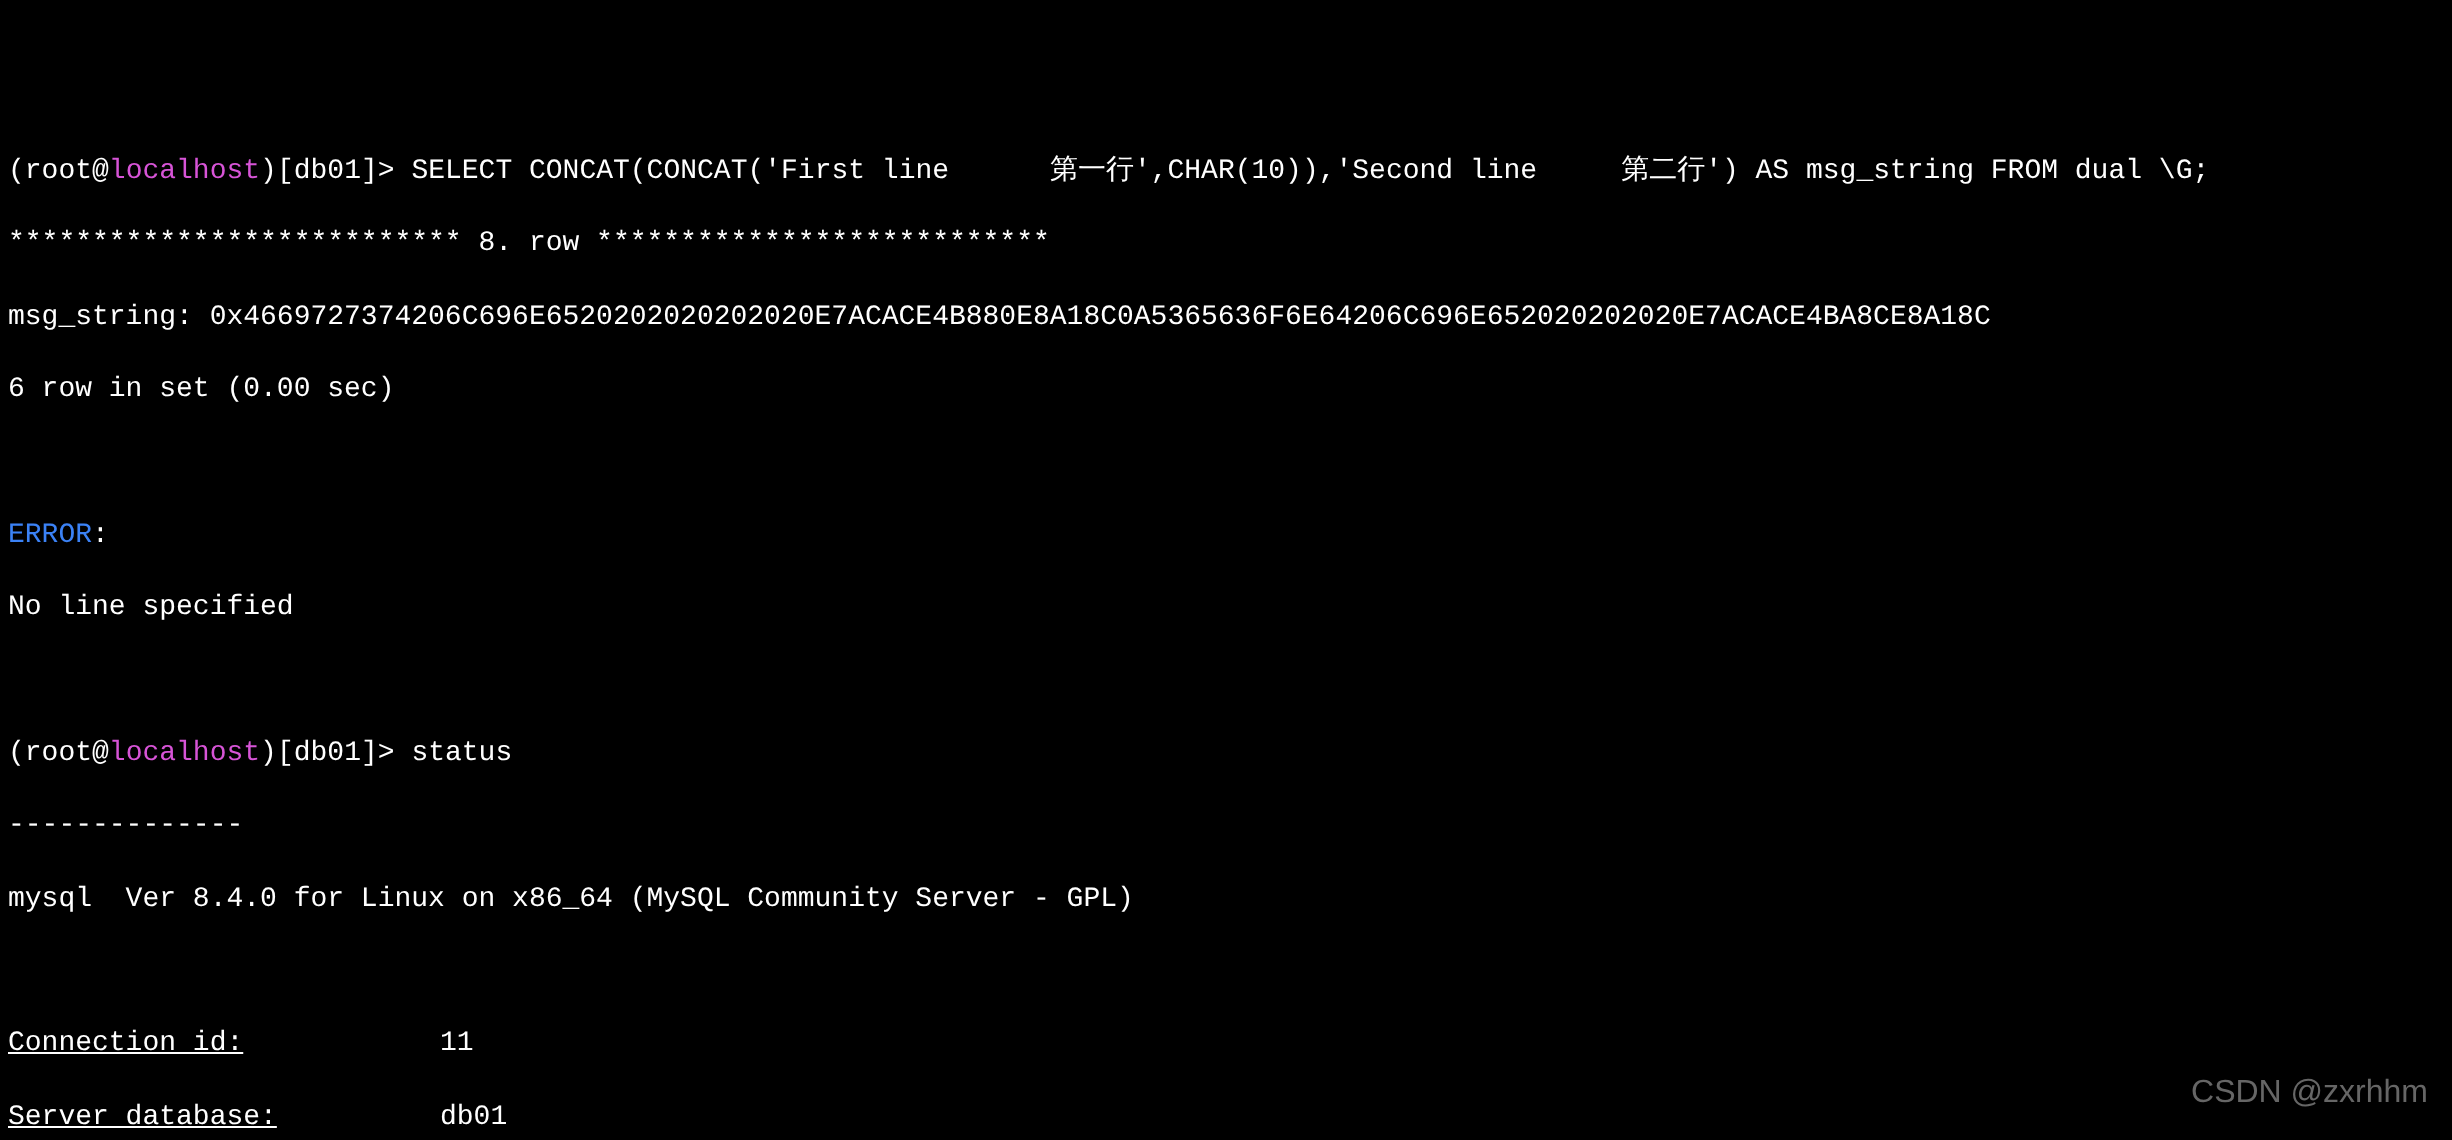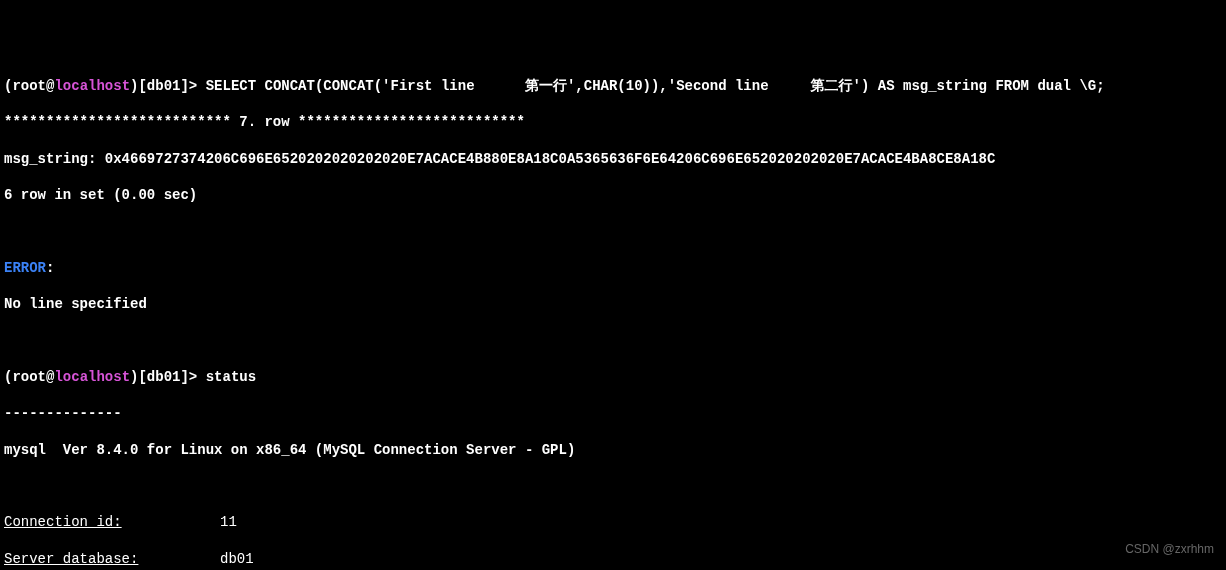--- a/index.html
+++ b/index.html
@@ -20,43 +20,43 @@
       overflow: hidden;
       position: relative;
     }
     .magenta { color: #d754d7; }
     .red { color: #3b82f6; }
     .watermark {
       position: absolute;
       bottom: 12px;
       right: 12px;
       color: #666;
-      font-size: 12px;
+      font-size: 16px;
       font-family: sans-serif;
     }
-    .line { display: block; font-weight: bold; }
+    .line { display: block; }
     .status-row { display: block; }
     .status-label { display: inline-block; width: 216px; text-decoration: underline; }
   </style>
 </head>
 <body>
 
 
 
 <span class="line"><span>(</span><span>root</span><span>@</span><span class="magenta">localhost</span><span>)[</span><span>db01</span><span>]&gt; </span><span>SELECT CONCAT(CONCAT('First line      第一行',CHAR(10)),'Second line     第二行') AS msg_string FROM dual \G;</span></span>
-<span class="line">*************************** 7. row ***************************</span>
+<span class="line">*************************** 8. row ***************************</span>
 <span class="line">msg_string: 0x4669727374206C696E6520202020202020E7ACACE4B880E8A18C0A5365636F6E64206C696E652020202020E7ACACE4BA8CE8A18C</span>
 <span class="line">6 row in set (0.00 sec)</span>
 <span class="line"> </span>
 <span class="line"><span class="red">ERROR</span><span>:</span></span>
 <span class="line">No line specified</span>
 <span class="line"> </span>
 <span class="line"><span>(</span><span>root</span><span>@</span><span class="magenta">localhost</span><span>)[</span><span>db01</span><span>]&gt; </span><span>status</span></span>
 <span class="line">--------------</span>
-<span class="line">mysql  Ver 8.4.0 for Linux on x86_64 (MySQL Connection Server - GPL)</span>
+<span class="line">mysql  Ver 8.4.0 for Linux on x86_64 (MySQL Community Server - GPL)</span>
 <span class="line"> </span>
 <span class="status-row"><span class="status-label">Connection id:</span><span>11</span></span>
 <span class="status-row"><span class="status-label">Server database:</span><span>db01</span></span>
 
 
 
 
 
 
 

